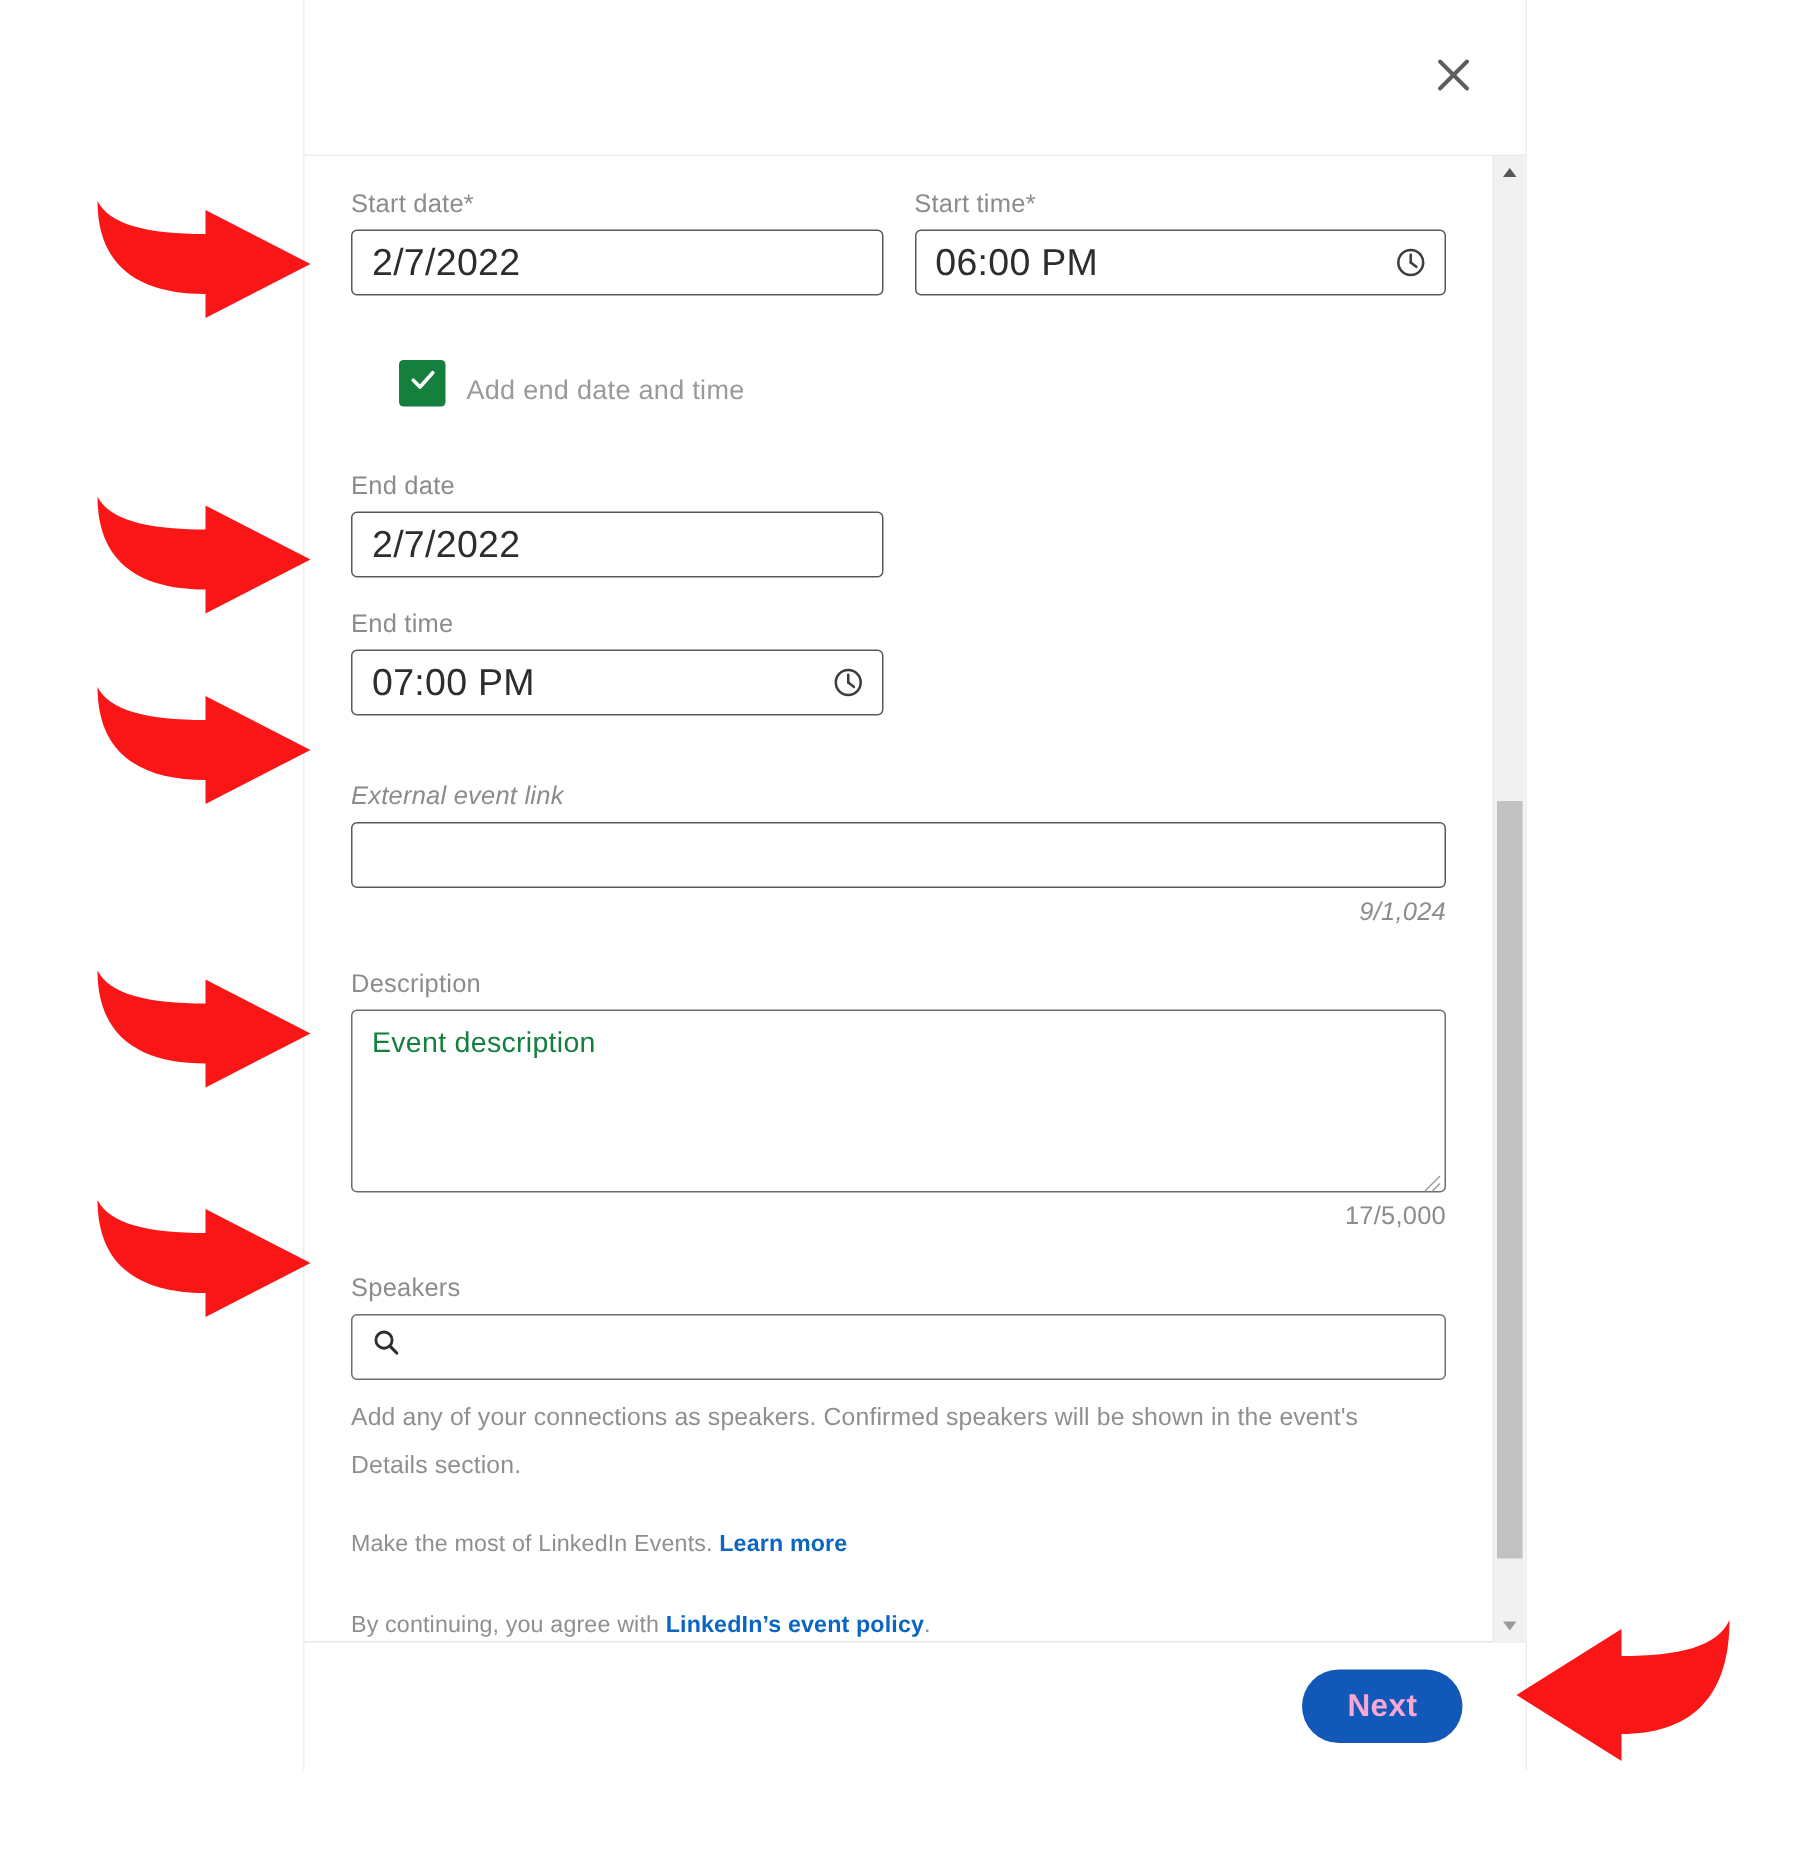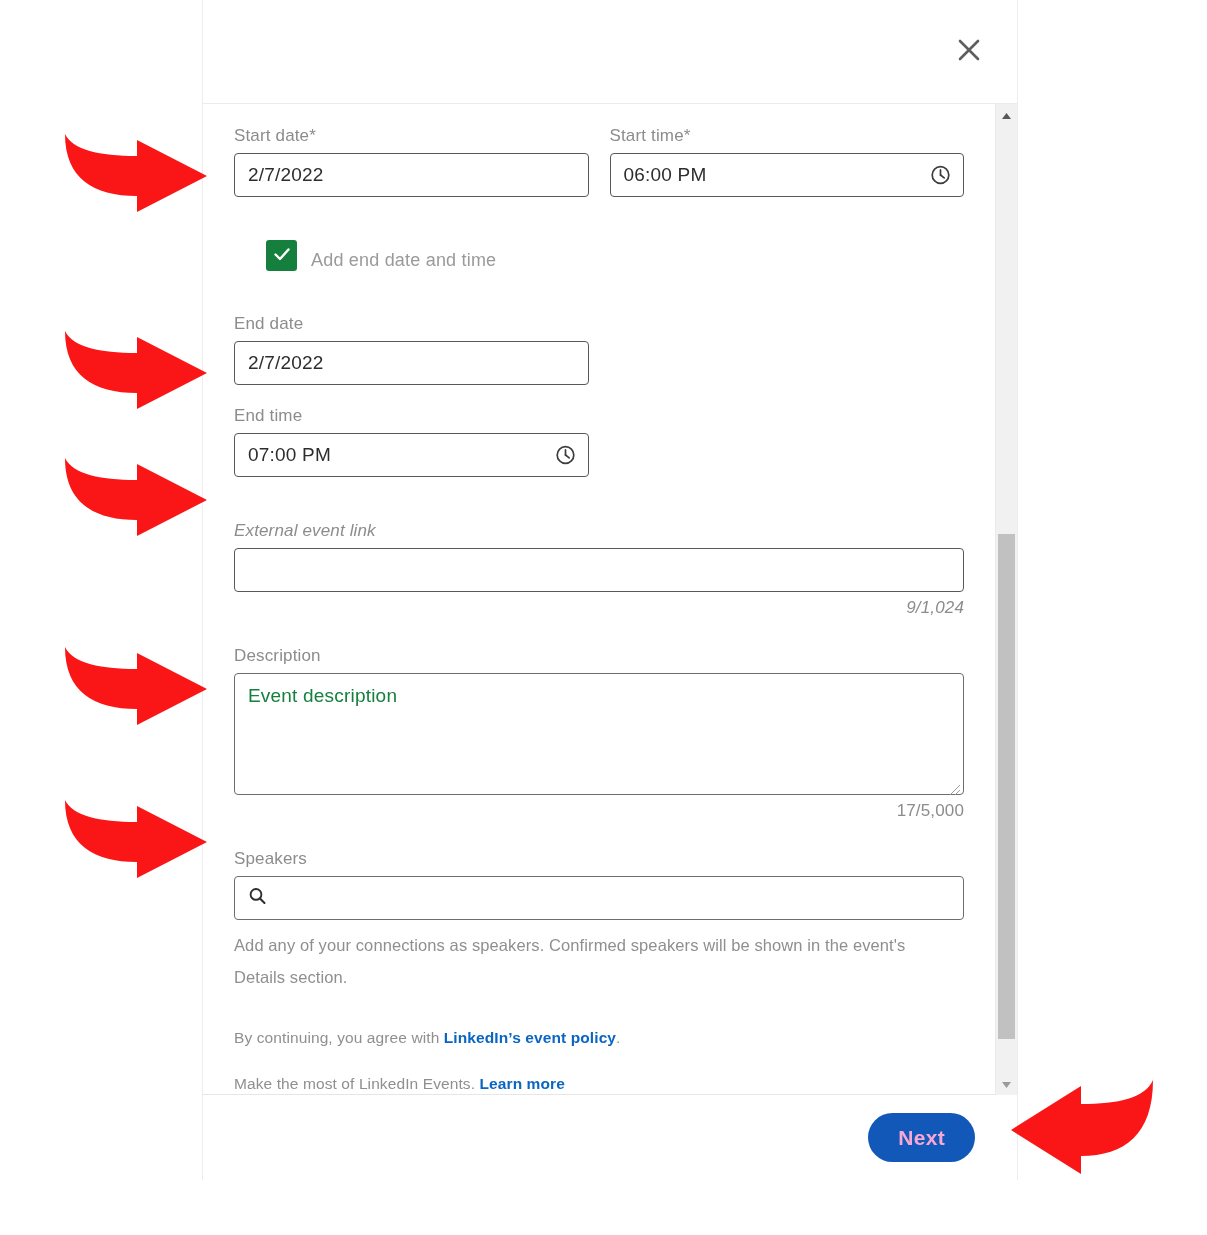--- a/index.html
+++ b/index.html
@@ -76,21 +76,21 @@
   .row{display:flex;gap:21px;}
   .col{width:355px;}
 
   .txtbox{
     box-sizing:border-box;
     width:100%;
     height:44px;
     border:1.4px solid #58595b;
     border-radius:4px;
     background:#fff;
-    font-size:19px;
+    font-size:25px;
     color:#2d2d2d;
     padding:0 13px;
     font-family:"Liberation Sans", sans-serif;
     display:flex;align-items:center;
     letter-spacing:.2px;
   }
   .txtbox.with-icon{padding-right:44px;position:relative;}
   .txtbox .trail-icon{
     position:absolute; right:12px; top:50%;
     transform:translateY(-50%);
@@ -325,25 +325,25 @@
             <svg width="21" height="21" viewBox="0 0 21 21">
               <circle cx="9" cy="8.4" r="5.4" fill="none" stroke="#2f2f2f" stroke-width="1.9"></circle>
               <line x1="13" y1="12.4" x2="17.5" y2="17" stroke="#2f2f2f" stroke-width="2.1" stroke-linecap="round"></line>
             </svg>
           </span>
           <span></span>
         </div>
         <div class="helper">Add any of your connections as speakers. Confirmed speakers will be shown in the event's Details section.</div>
       </div>
 
+      <div style="margin-top:28px;" class="legal">
+        <span>Make the most of LinkedIn Events. </span><a href="#">Learn more</a>
+      </div>
       <div style="margin-top:36px;" class="legal">
         <span>By continuing, you agree with </span><a href="#">LinkedIn’s event policy</a><span>.</span>
-      </div>
-      <div style="margin-top:28px;" class="legal">
-        <span>Make the most of LinkedIn Events. </span><a href="#">Learn more</a>
       </div>
 
     </div>
   </div>
 
   <div class="scrollbar">
     <div class="sb-btn sb-up">
       <span>
         <svg width="11" height="8" viewBox="0 0 11 8">
             <polygon points="5.5,1 10,7 1,7" fill="#575757"></polygon>

